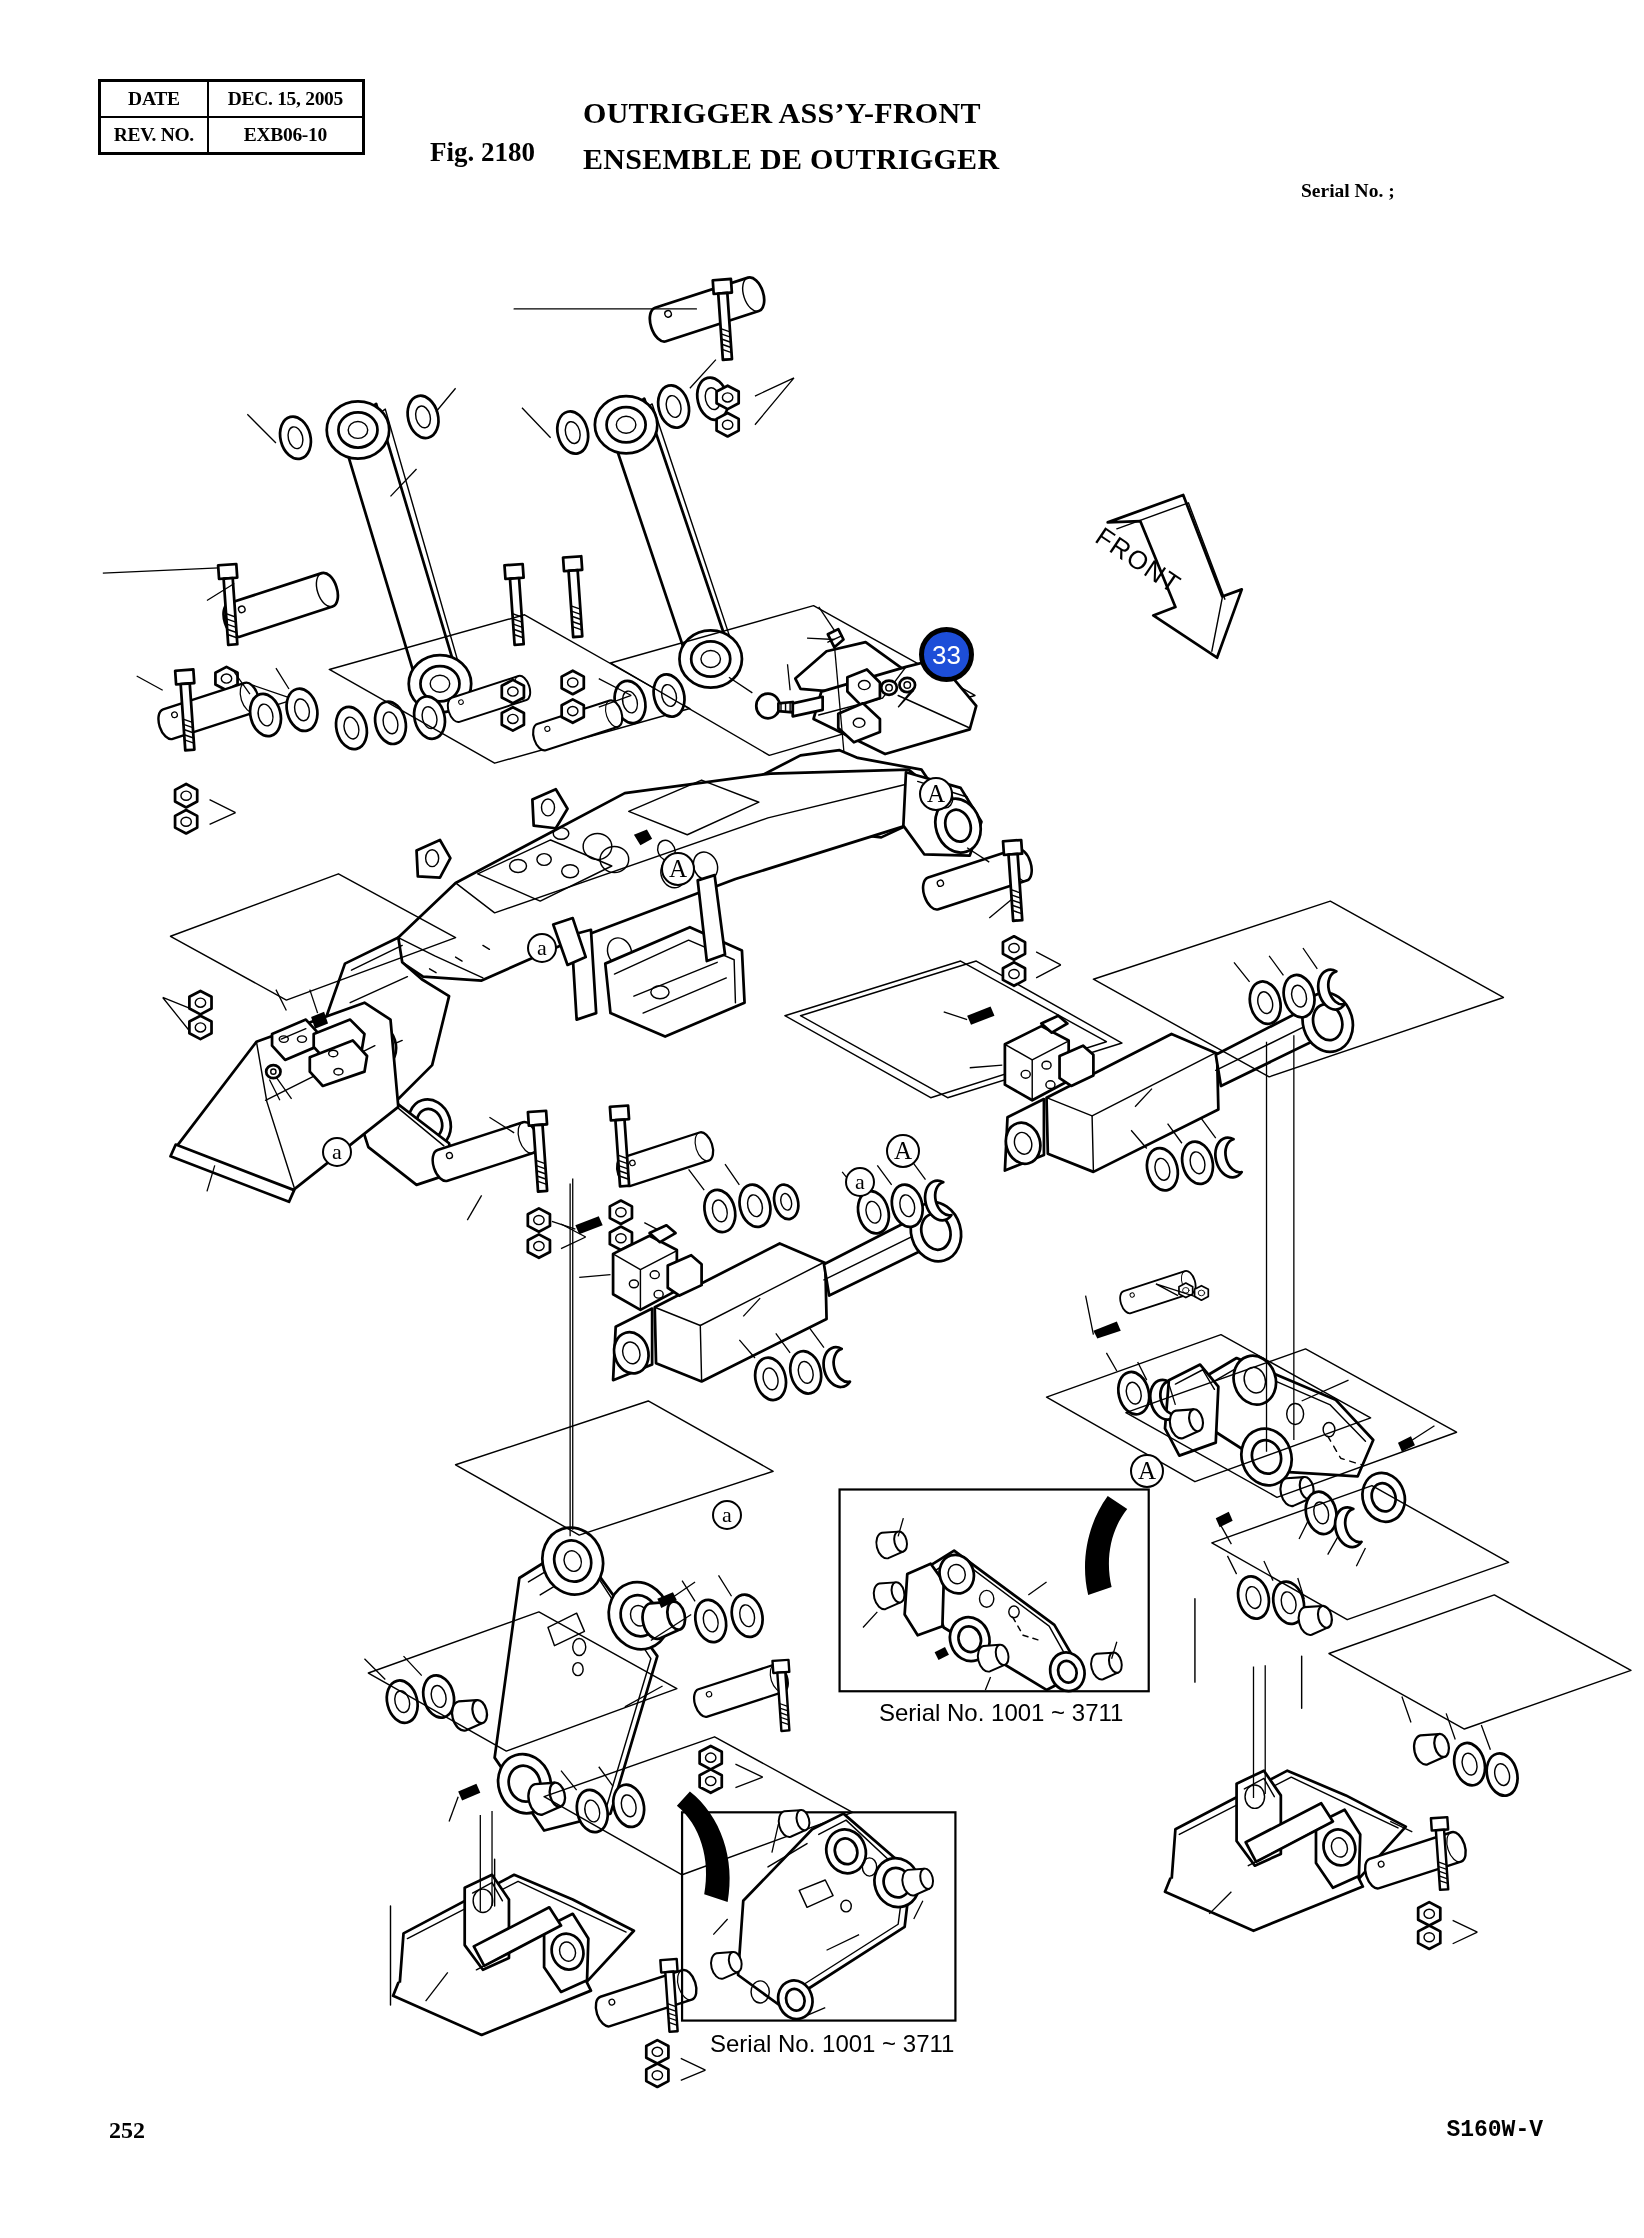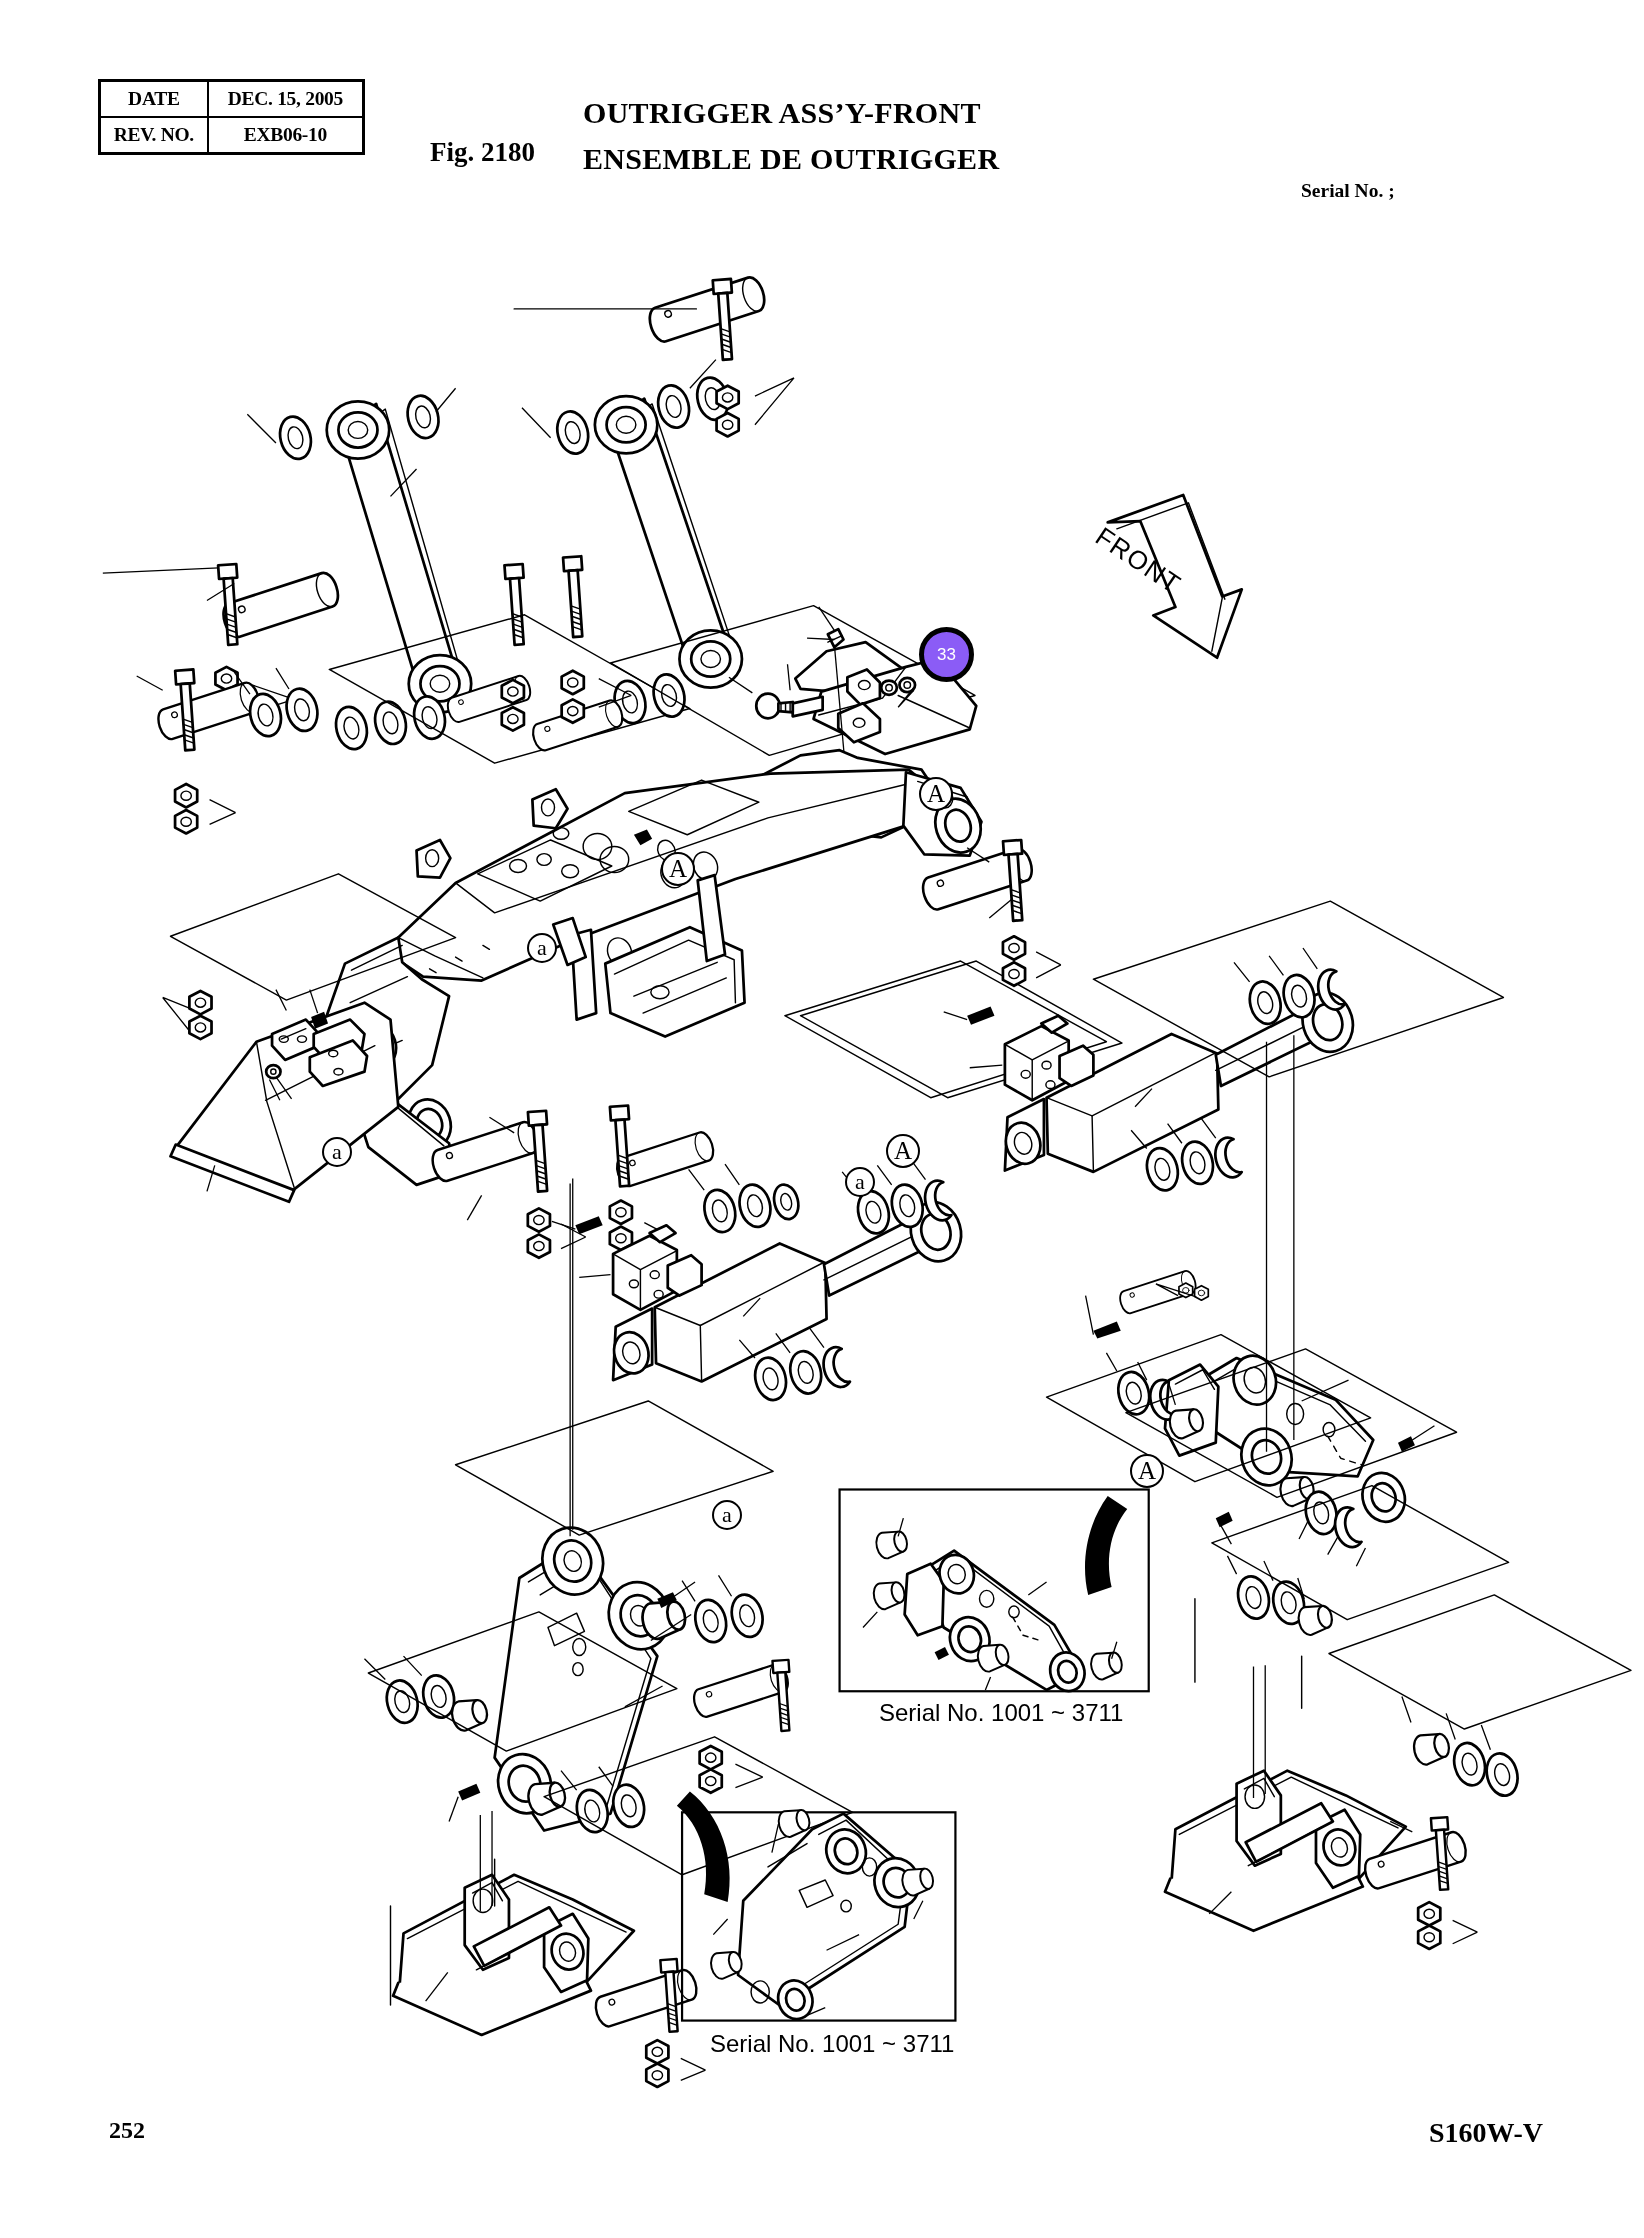--- a/index.html
+++ b/index.html
@@ -43,41 +43,41 @@
     font-family:"Liberation Serif", serif;
   }
 
   
   .pg-num{
     position:absolute;left:109px;top:2117px;
     font-size:24px;font-weight:bold;font-family:"Liberation Serif", serif;
   }
   .model{
     position:absolute;right:101px;top:2117px;
-    font-size:28px;font-weight:bold;font-family:Liberation Serif, serif;
+    font-size:23px;font-weight:bold;font-family:Liberation Mono, monospace;
   }
 
   
   .canvas{position:absolute;left:0;top:0;width:1644px;height:2239px;}
   .canvas svg{display:block;}
 
   
   .inset-cap{
     position:absolute;font-family:"Liberation Sans", sans-serif;
     font-size:24px;color:#000;white-space:nowrap;
   }
   #cap1{left:879px;top:1699px;}
   #cap2{left:710px;top:2030px;}
 
   
   .callout33{
     position:absolute;left:919px;top:627px;width:55px;height:55px;
-    border-radius:50%;background:#8b5cf6;border:5.9px solid #000;
+    border-radius:50%;background:#1d4ed8;border:5.9px solid #000;
     box-sizing:border-box;display:flex;align-items:center;justify-content:center;
-    color:#fff;font-family:"Liberation Sans", sans-serif;font-size:17px;
+    color:#fff;font-family:"Liberation Sans", sans-serif;font-size:26px;
     line-height:1;
   }
 
   
   .ref{
     position:absolute;border:2px solid #000;border-radius:50%;
     background:#fff;display:flex;align-items:center;justify-content:center;
     font-family:"Liberation Serif", serif;font-size:25px;
     width:34px;height:34px;box-sizing:border-box;
   }

